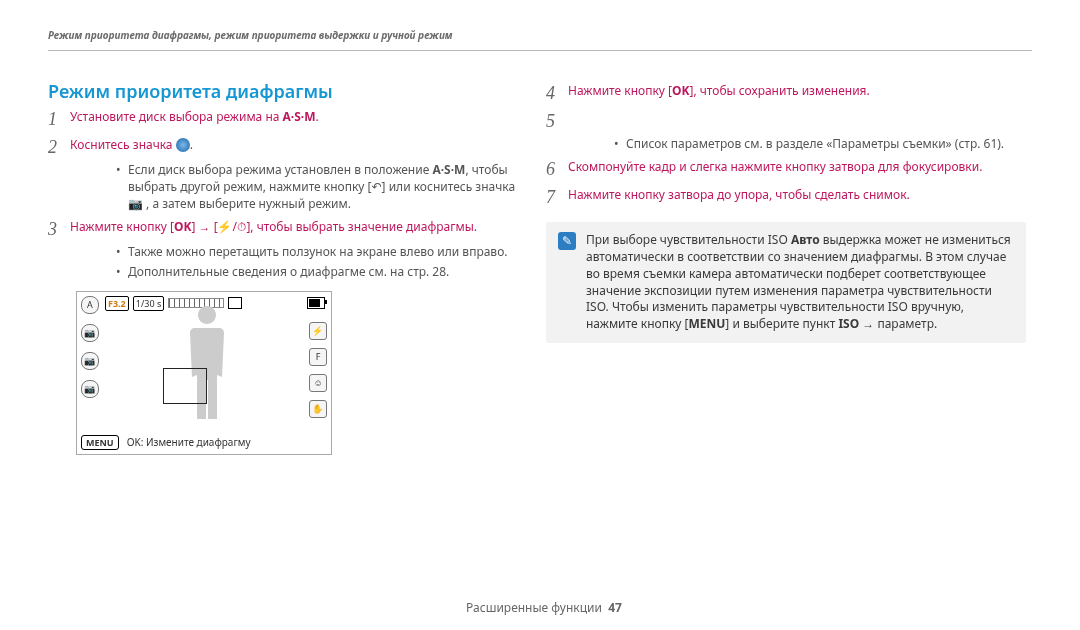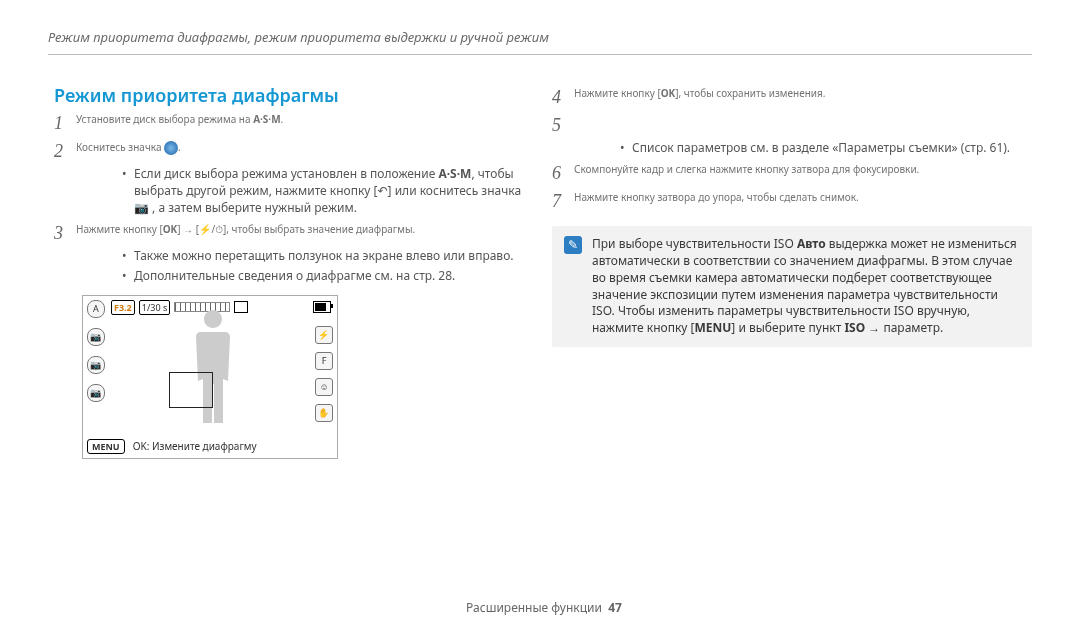--- a/index.html
+++ b/index.html
@@ -12,32 +12,31 @@
     color: #222;
   }
   .page {
     position: relative;
     width: 1080px;
     height: 630px;
     padding: 28px 48px 0 48px;
     box-sizing: border-box;
   }
   .page-title {
-    font-size: 13px;
+    font-size: 10px;
     color: #6b6b6b;
     font-style: italic;
-    font-weight: 400;
+    font-weight: 700;
     padding-bottom: 8px;
     border-bottom: 0.5px solid #bbb;
   }
   .cols {
     display: flex;
     gap: 18px;
     margin-top: 26px;
-    justify-content: flex-end;
   }
   .col {
     width: 480px;
   }
   .section-title {
     color: #1597d4;
     font-size: 18px;
     font-weight: 600;
     margin: 2px 0 6px 0;
   }
@@ -53,22 +52,22 @@
   .step-num {
     width: 22px;
     font-size: 18px;
     font-style: italic;
     color: #666;
     font-family: Georgia, serif;
     line-height: 1.2;
     flex-shrink: 0;
   }
   .step-body {
-    font-size: 10px;
-    color: #737373;
+    font-size: 12px;
+    color: #be185d;
     line-height: 1.35;
   }
   .bullets {
     margin: 4px 0 6px 28px;
   }
   .bullets li {
     font-size: 12px;
     color: #555;
     list-style: none;
     position: relative;

